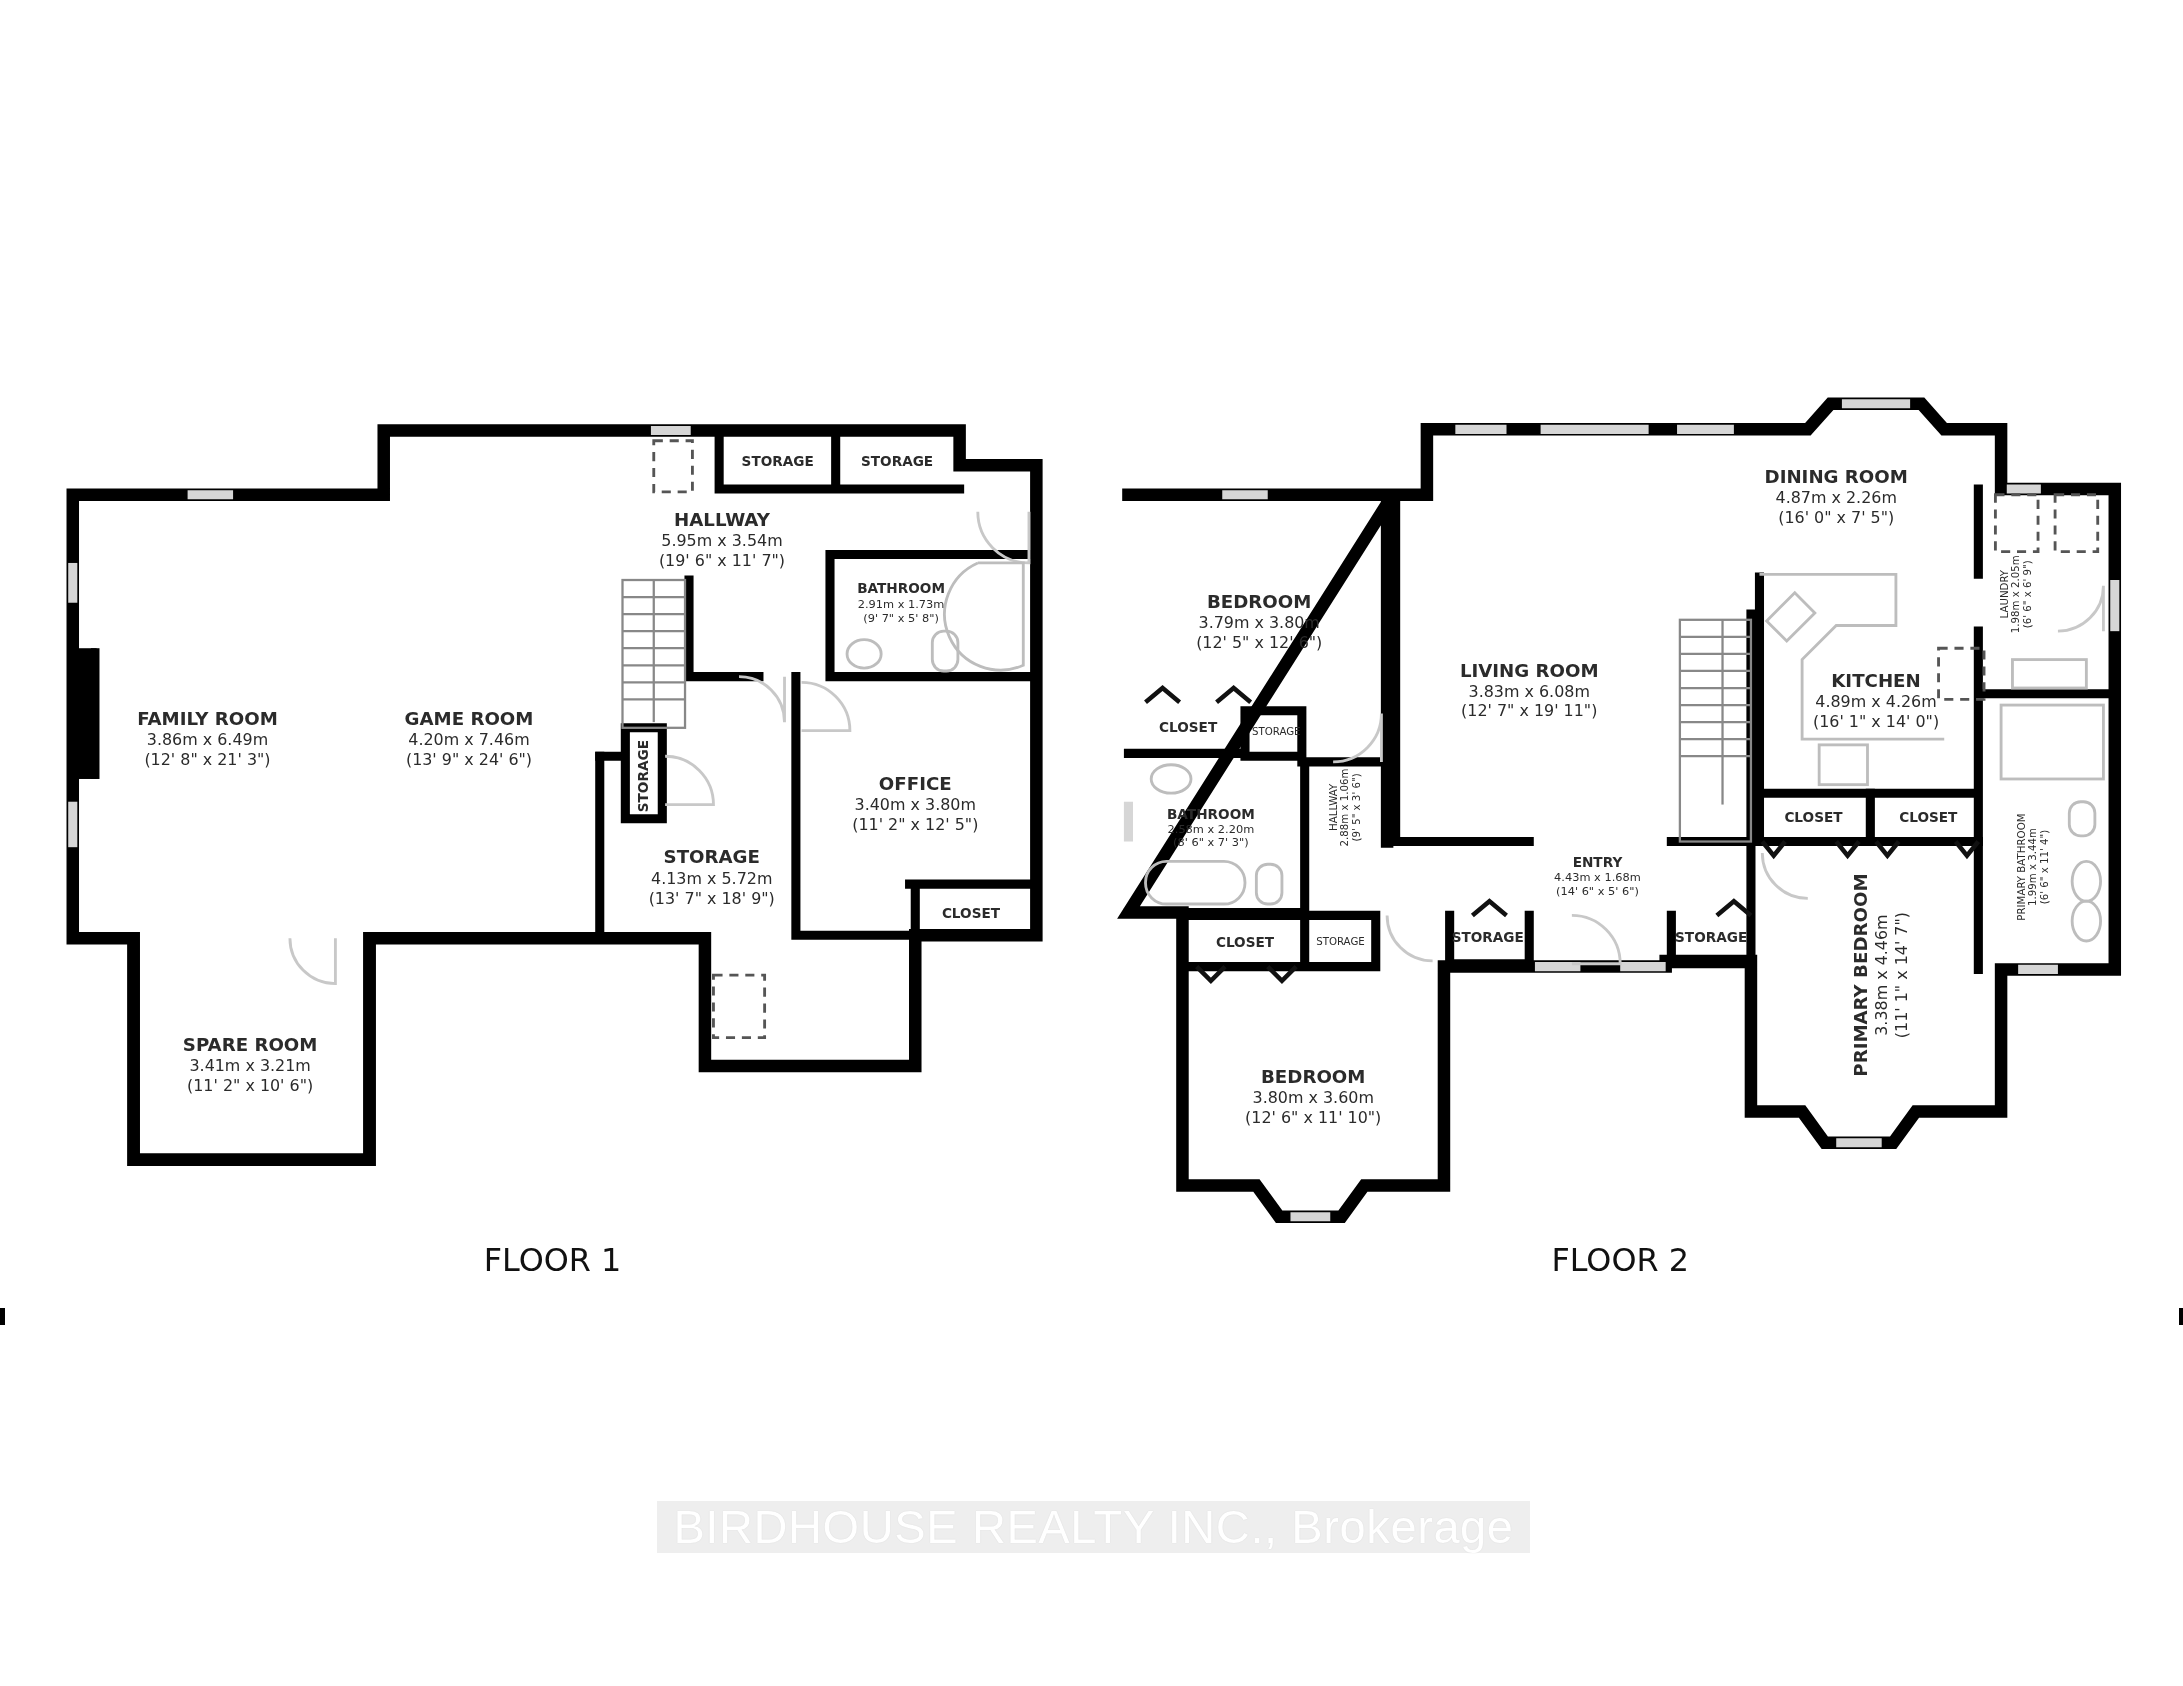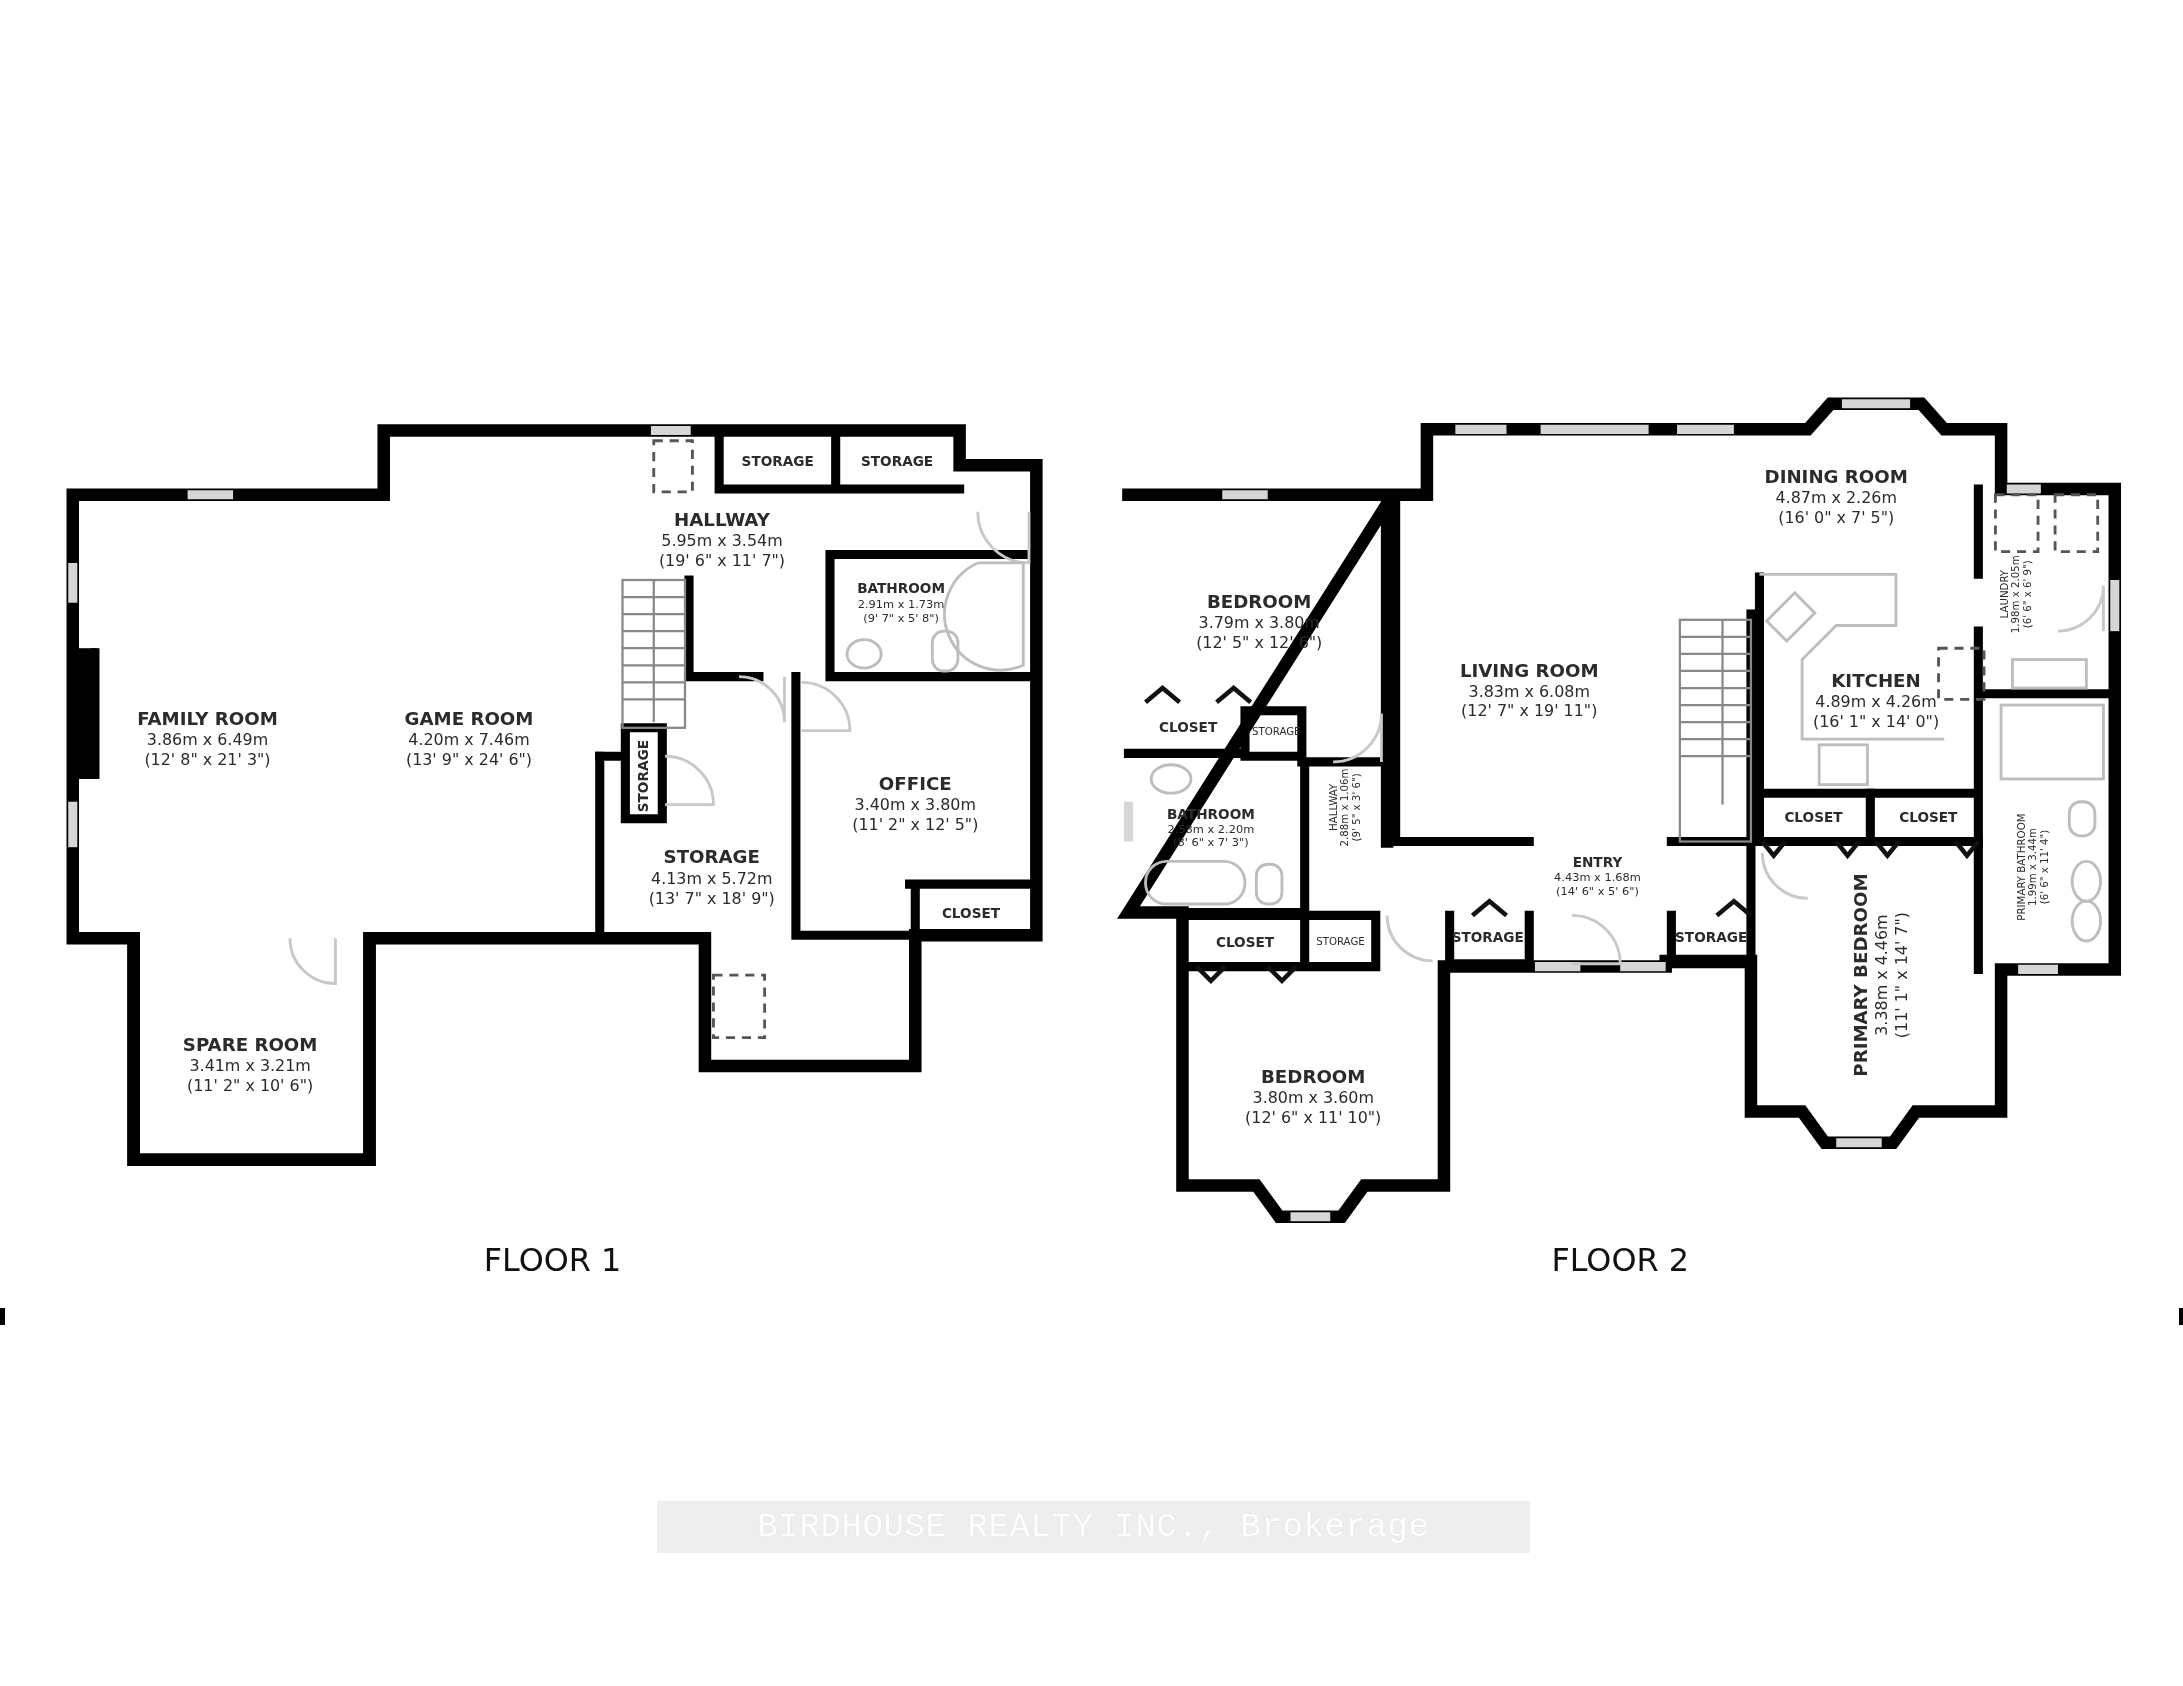--- a/index.html
+++ b/index.html
@@ -14,22 +14,22 @@
   .bifold { fill: none; stroke: #111; stroke-width: 8; }
   .fireplace { fill: #000; }
   .lbl { font-family: "DejaVu Sans", sans-serif; fill: #2b2b2b; text-anchor: middle; }
   .lbl-name { font-size: 32px; font-weight: bold; }
   .lbl-dim { font-size: 28px; }
   .lbl-small-name { font-size: 24px; font-weight: bold; }
   .lbl-small-dim { font-size: 20px; }
   .lbl-tiny { font-size: 18px; }
   .floor-title { font-size: 56px; fill: #111; text-anchor: middle; }
   .watermark { position: absolute; left: 657px; top: 1501px; width: 873px; height: 52px;
-               background: rgba(235,235,235,0.85); color: #ffffff; font-family: Liberation Mono, monospace;
-               font-size: 34px; line-height: 52px; text-align: center; letter-spacing: 0.6px;
+               background: rgba(235,235,235,0.85); color: #ffffff; font-family: Liberation Sans, sans-serif;
+               font-size: 47px; line-height: 52px; text-align: center; letter-spacing: 0.6px;
                text-shadow: 0 0 1.1px #cfcfcf; white-space: nowrap; }
   .edge-mark { position: absolute; width: 4.5px; height: 17px; background: #000; }
 </style>
 </head>
 <body>
 
 <svg id="plan" width="2183" height="1687" viewBox="0 0 3840 2967">
 
   <g>
 

